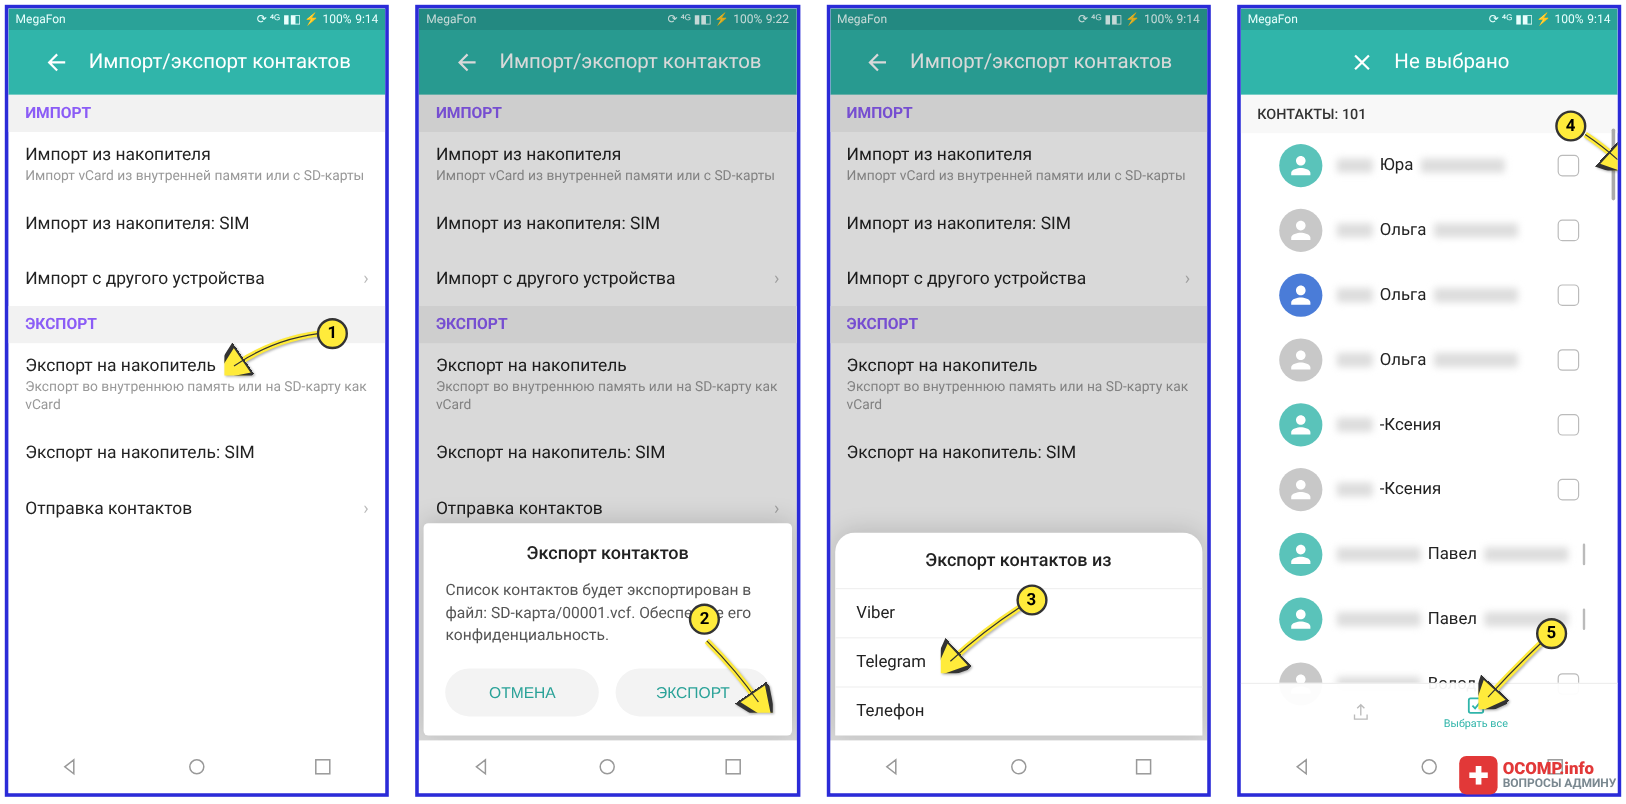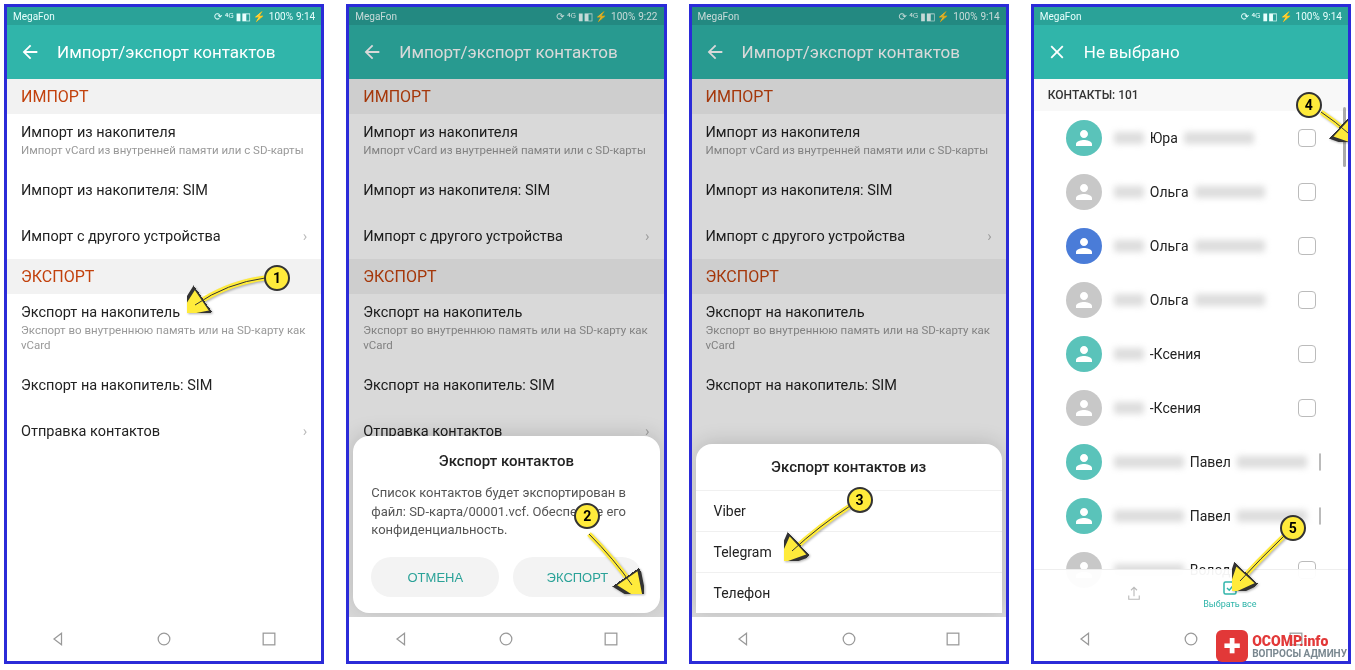--- a/index.html
+++ b/index.html
@@ -1,34 +1,34 @@
 <!DOCTYPE html>
 <html><head>
 <meta charset="utf-8">
 <style>
   * { box-sizing: border-box; margin: 0; padding: 0; }
   body { font-family: -apple-system, Roboto, Arial, sans-serif; background: #fff; width: 1355px; height: 670px; position: relative; }
   .screens { display: flex; gap: 22px; padding: 4px; }
   .phone { width: 332px; height: 660px; border: 3px solid #2b2bd8; background: #fff; position: relative; overflow: hidden; }
   .statusbar { background: #2aa298; color: #e8fffd; height: 18px; font-size: 10px; display: flex; justify-content: space-between; align-items: center; padding: 0 6px; }
   .statusbar .right { display: flex; gap: 3px; align-items: center; }
-  .appbar { background: #30b5aa; color: #fff; height: 54px; display: flex; align-items: center; padding: 0 12px; gap: 16px; }
+  .appbar { background: #30b5aa; color: #fff; height: 54px; display: flex; align-items: center; padding: 0 12px; gap: 16px; justify-content: center; }
   .appbar .title { font-size: 17px; font-weight: 400; }
-  .section-header { background: #f2f2f2; color: #c2410c; font-size: 16px; padding: 8px 14px; font-weight: 400; }
+  .section-header { background: #f2f2f2; color: #8b5cf6; font-size: 13px; padding: 8px 14px; font-weight: 700; }
   .item { padding: 10px 14px; border-bottom: none; position: relative; }
   .item .t { font-size: 14.5px; color: #222; }
   .item .s { font-size: 11.5px; color: #999; margin-top: 2px; line-height: 1.25; }
   .item.simple { display: flex; align-items: center; justify-content: space-between; height: 46px; padding: 0 14px; }
   .chev { color: #bbb; font-size: 15px; }
   .navbar { position: absolute; bottom: 0; left: 0; right: 0; height: 44px; display: flex; justify-content: space-around; align-items: center; background: #fff; border-top: 0; }
   .navbtn { width: 20px; height: 20px; color: #888; }
   .navbtn svg { width: 100%; height: 100%; }
 
   .dialog-backdrop { position: absolute; inset: 0; background: rgba(0,0,0,0.15); }
-  .dialog { position: absolute; left: 4px; right: 4px; bottom: 48px; background: #fff; border-radius: 16px; padding: 16px 18px; box-shadow: 0 -2px 20px rgba(0,0,0,0.15); }
+  .dialog { position: absolute; left: 4px; right: 4px; bottom: 48px; background: #fff; border-radius: 4px; padding: 16px 18px; box-shadow: 0 -2px 20px rgba(0,0,0,0.15); }
   .dialog .dtitle { text-align: center; font-size: 15px; color: #222; margin-bottom: 14px; font-weight: 500; }
   .dialog .dtext { font-size: 13px; color: #555; line-height: 1.4; margin-bottom: 18px; }
   .dialog .dbuttons { display: flex; gap: 14px; }
   .dialog .dbtn { flex: 1; height: 40px; border-radius: 20px; border: none; background: #f3f3f3; color: #2aa298; font-size: 13px; font-weight: 500; }
 
   .sheet { position: absolute; left: 4px; right: 4px; bottom: 48px; background: #fff; border-radius: 16px 16px 0 0; box-shadow: 0 -2px 20px rgba(0,0,0,0.15); }
   .sheet .stitle { text-align: center; font-size: 15px; color: #222; padding: 14px; font-weight: 500; }
   .sheet .sitem { padding: 12px 18px; border-top: 1px solid #f0f0f0; }
   .sheet .sitem .st { font-size: 14px; color: #222; }
 

